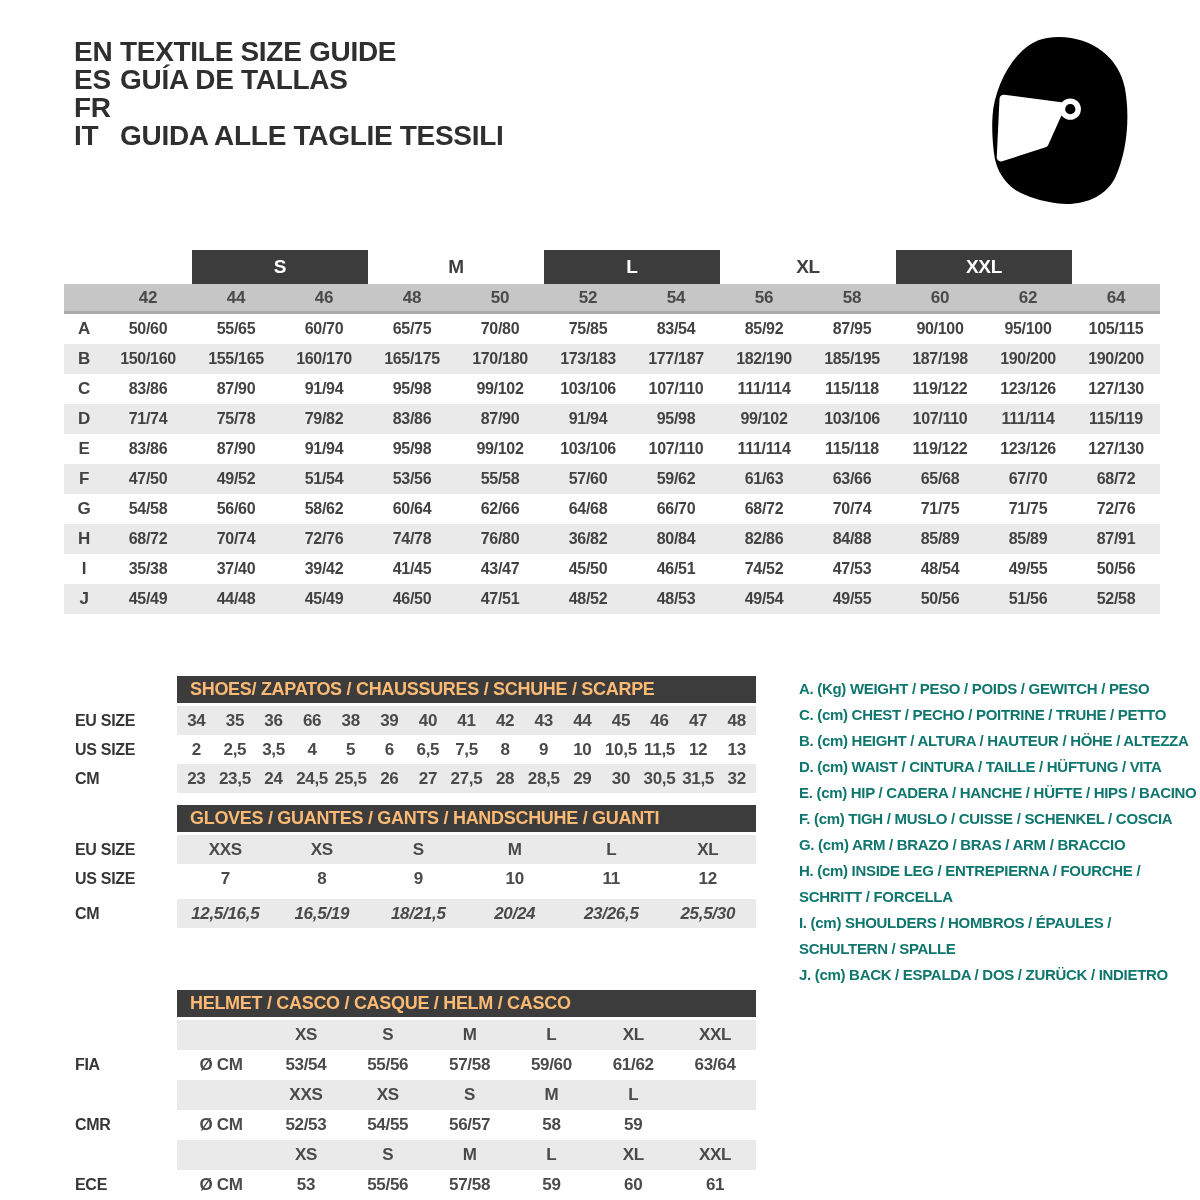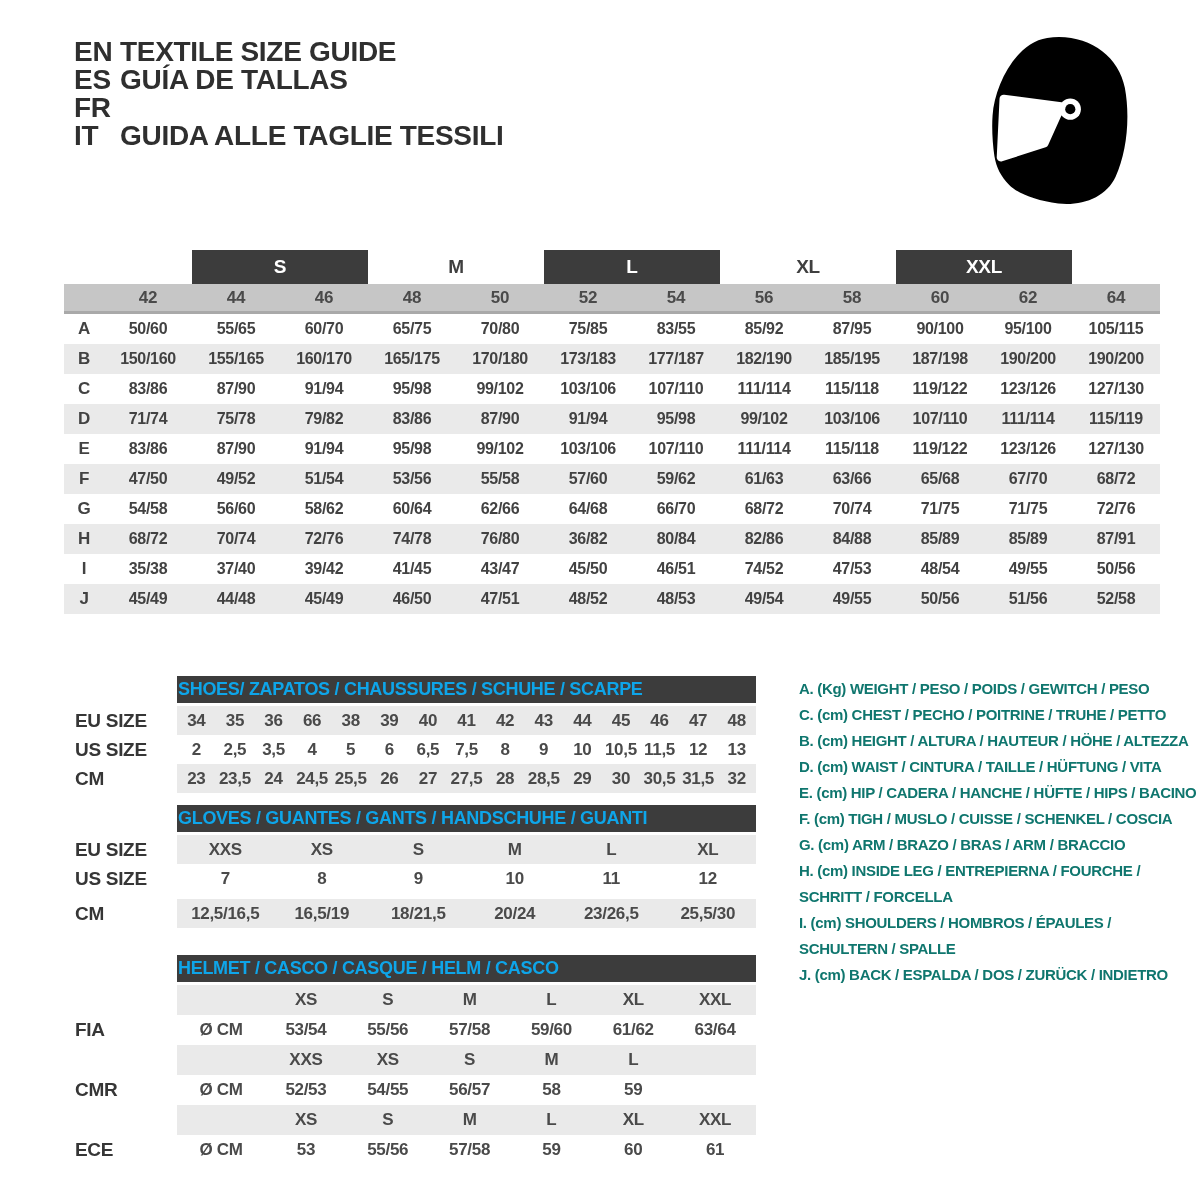--- a/index.html
+++ b/index.html
@@ -24,23 +24,23 @@
   .num-cell{display:flex;align-items:center;justify-content:center;font-size:17px;color:#4a4a4a;}
   .body-row{height:30px;}
   .body-row.stripe{background:#eaeaea;}
   .rowlabel,.data-cell{display:flex;align-items:center;justify-content:center;font-size:16px;color:#424242;}
   .rowlabel{font-size:17px;}
 
   
   .section{position:absolute;left:64px;width:692px;}
   .sec-row{display:flex;}
   .side-cell{width:113px;display:flex;align-items:center;padding-left:11px;box-sizing:border-box;
-             font-size:19px;color:#363636;flex:none;}
-  .sec-bar{width:579px;height:27px;background:#3c3c3c;color:#0ea5e9;display:flex;align-items:center;
-           padding-left:1px;box-sizing:border-box;font-size:18px;margin-bottom:3px;}
+             font-size:16px;color:#363636;flex:none;}
+  .sec-bar{width:579px;height:27px;background:#3c3c3c;color:#fdba74;display:flex;align-items:center;
+           padding-left:13px;box-sizing:border-box;font-size:18px;margin-bottom:3px;}
   .sec-content{width:579px;display:grid;}
   .sec-content.stripe{background:#eaeaea;}
   .sec-cell{display:flex;align-items:center;justify-content:center;font-size:17px;color:#4a4a4a;}
   .shoes-rows .sec-row{height:29px;}
   .gloves-rows .sec-row{height:29px;}
   .helmet-rows .sec-row{height:30px;}
 
   
   .legend{position:absolute;left:799px;top:676px;width:398px;}
   .legend-item{font-size:15px;line-height:26px;color:#0f766e;}
@@ -104,21 +104,21 @@
         <div class="num-cell">64</div>
       </div>
       <div class="grid13 body-row">
         <div class="rowlabel">A</div>
         <div class="data-cell">50/60</div>
         <div class="data-cell">55/65</div>
         <div class="data-cell">60/70</div>
         <div class="data-cell">65/75</div>
         <div class="data-cell">70/80</div>
         <div class="data-cell">75/85</div>
-        <div class="data-cell">83/55</div>
+        <div class="data-cell">83/54</div>
         <div class="data-cell">85/92</div>
         <div class="data-cell">87/95</div>
         <div class="data-cell">90/100</div>
         <div class="data-cell">95/100</div>
         <div class="data-cell">105/115</div>
       </div>
       <div class="grid13 body-row stripe">
         <div class="rowlabel">B</div>
         <div class="data-cell">150/160</div>
         <div class="data-cell">155/165</div>
@@ -347,33 +347,33 @@
             <div class="sec-cell">7</div>
             <div class="sec-cell">8</div>
             <div class="sec-cell">9</div>
             <div class="sec-cell">10</div>
             <div class="sec-cell">11</div>
             <div class="sec-cell">12</div>
           </div>
         </div>
         <div class="sec-row" style="margin-top: 6px;">
           <div class="side-cell">CM</div>
-          <div class="sec-content stripe" style="grid-template-columns: repeat(6, 1fr);">
+          <div class="sec-content stripe" style="grid-template-columns: repeat(6, 1fr); font-style: italic;">
             <div class="sec-cell">12,5/16,5</div>
             <div class="sec-cell">16,5/19</div>
             <div class="sec-cell">18/21,5</div>
             <div class="sec-cell">20/24</div>
             <div class="sec-cell">23/26,5</div>
             <div class="sec-cell">25,5/30</div>
           </div>
         </div>
       </div>
   </div>
 
-  <div class="section" id="sec-helmet" style="top:955px;">
+  <div class="section" id="sec-helmet" style="top:990px;">
     <div class="sec-row">
       <div class="side-cell"></div>
       <div class="sec-bar">HELMET / CASCO / CASQUE / HELM / CASCO</div>
     </div>
     <div id="helmet-rows" class="helmet-rows">
         <div class="sec-row">
           <div class="side-cell"></div>
           <div class="sec-content stripe" style="grid-template-columns: 88px repeat(6, 1fr);">
             <div class="sec-cell"></div>
             <div class="sec-cell">XS</div>

